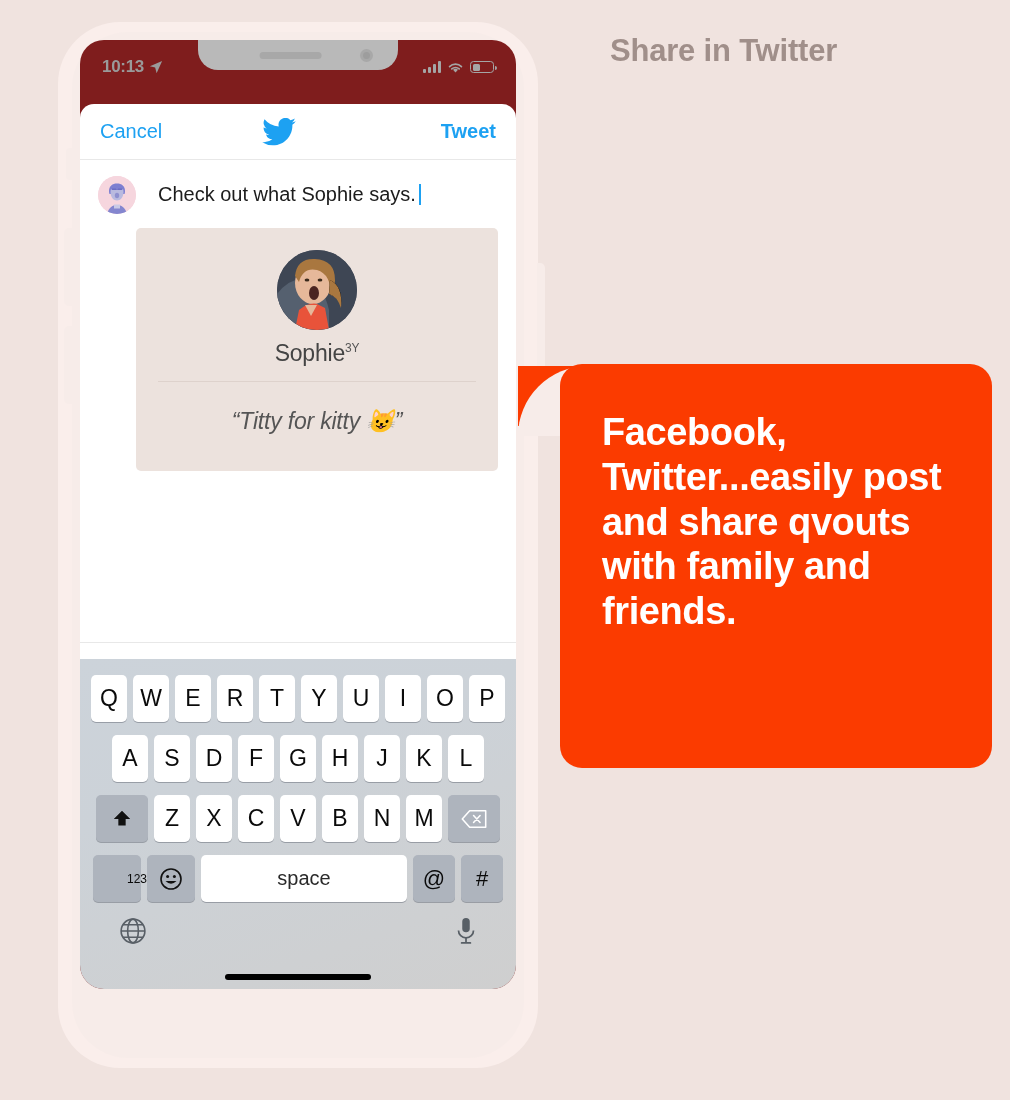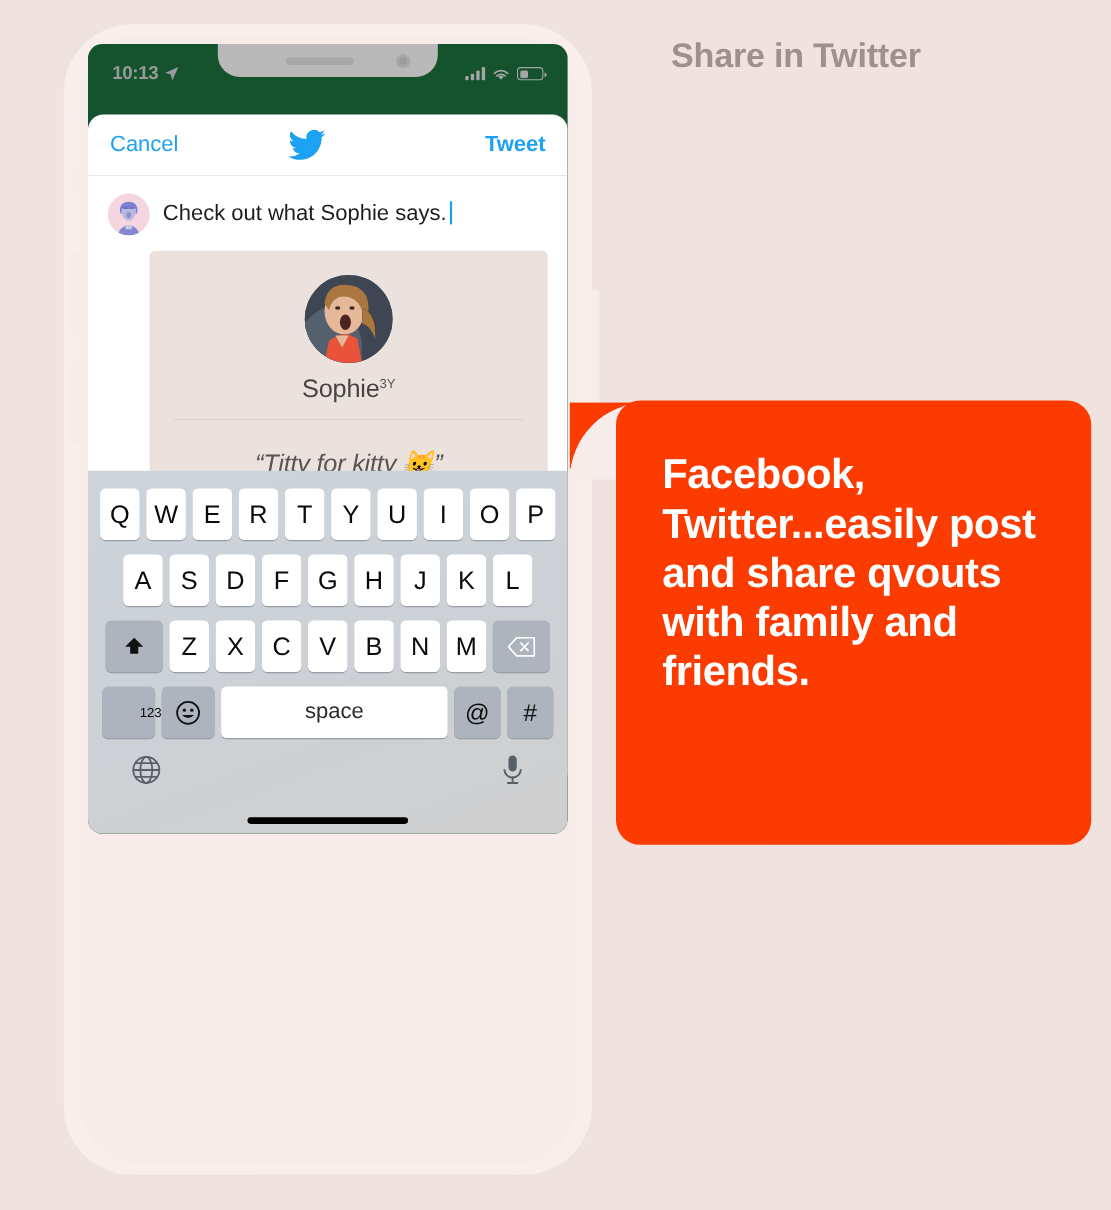--- a/index.html
+++ b/index.html
@@ -46,23 +46,23 @@
   .btn-power {
     position: absolute; left: 537px; top: 263px;
     width: 8px; height: 112px;
     background: #f7ece9; border-radius: 0 5px 5px 0;
   }
 
   
   .screen {
     position: absolute;
     left: 80px; top: 40px;
-    width: 436px; height: 718px;
-    background: #14532d;
-    border-radius: 13px;
+    width: 436px; height: 949px;
+    background: #7f1d1d;
+    border-radius: 24px;
     overflow: hidden;
   }
   
   .notch {
     position: absolute; left: 50%; transform: translateX(-50%);
     top: 0; width: 200px; height: 30px;
     background: #b9b9b9;
     border-radius: 0 0 20px 20px;
     z-index: 6;
   }
@@ -122,21 +122,21 @@
     height: 56px;
     display: flex; align-items: center; justify-content: space-between;
     padding: 0 20px;
     border-bottom: 1px solid #e8e8e8;
   }
   .sheet-header .act { color: #1da1f2; font-size: 20px; }
   .sheet-header .act.bold { font-weight: bold; margin-left: 46px; }
   .tw-bird { width: 34px; height: 28px; }
 
   .compose {
-    display: flex; align-items: flex-start; gap: 12px;
+    display: flex; align-items: flex-start; gap: 22px;
     padding: 16px 18px 0 18px;
   }
   .avatar {
     width: 38px; height: 38px; border-radius: 50%;
     background: #f6d6de; flex: 0 0 auto;
     overflow: hidden; position: relative;
   }
   .compose-text {
     font-size: 20px; color: #1c1c1c; line-height: 1.2;
     padding-top: 6px; white-space: nowrap;

